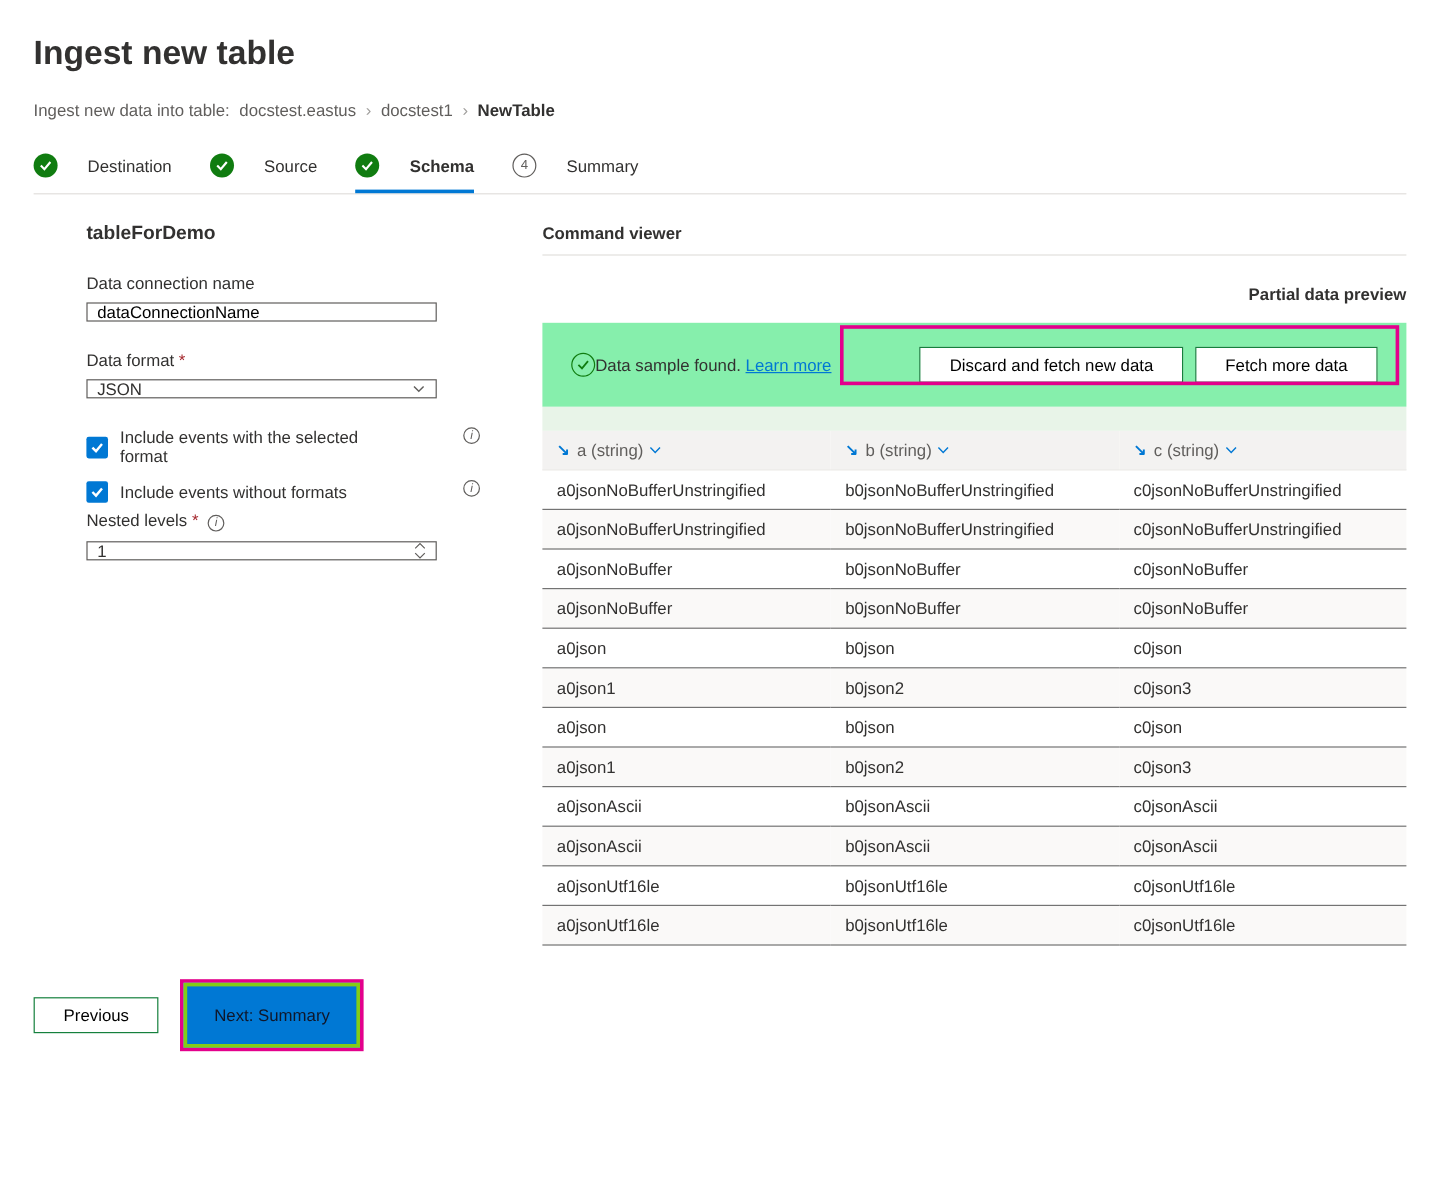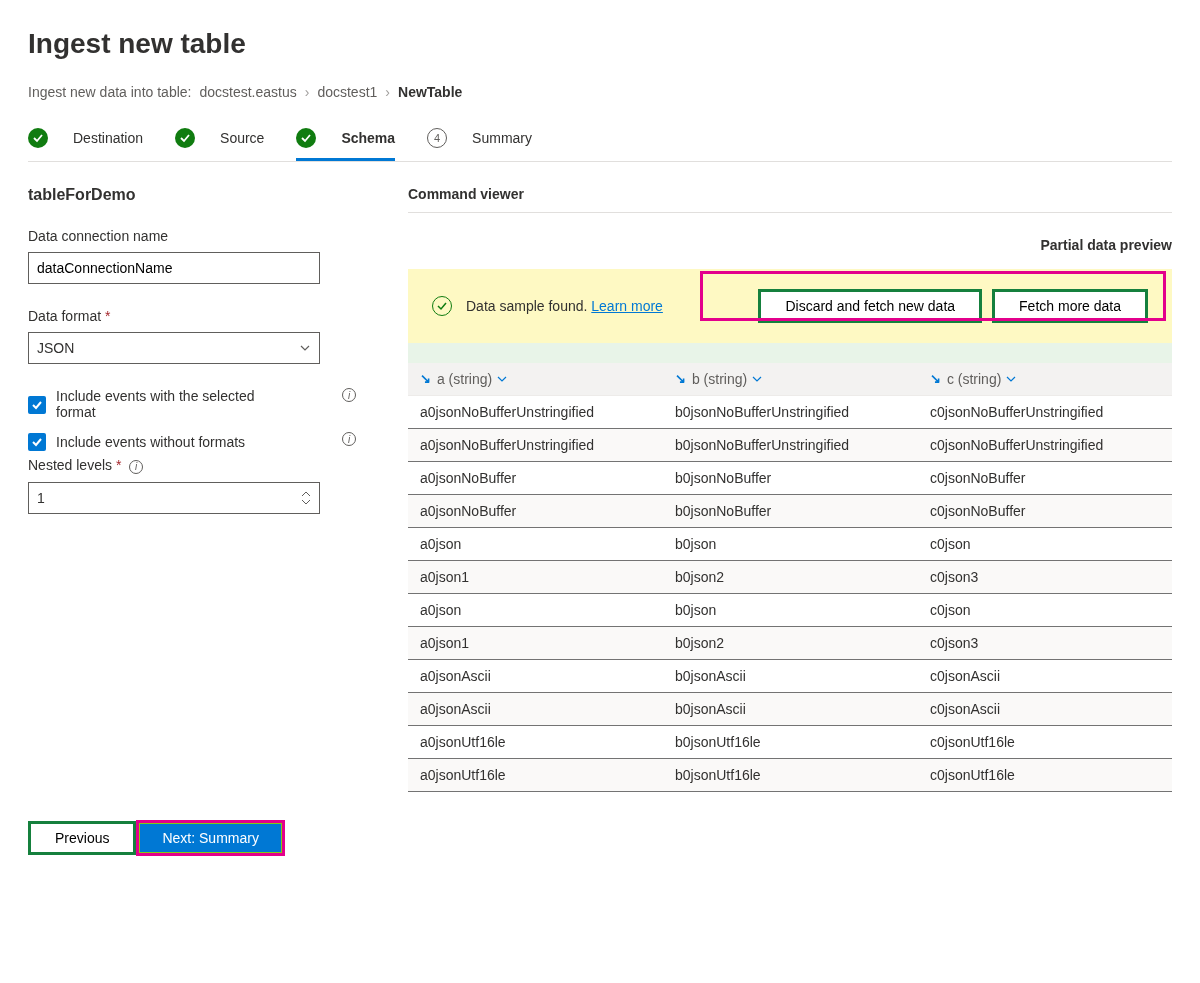--- a/index.html
+++ b/index.html
@@ -7,54 +7,54 @@
   .page-title { font-size: 28px; font-weight: 600; margin: 8px 0 24px 0; }
   .breadcrumb { color: #605e5c; font-size: 14px; margin-bottom: 28px; display: flex; align-items: center; gap: 8px; }
   .breadcrumb .chev { color: #a19f9d; }
   .breadcrumb .strong { color: #323130; font-weight: 600; }
   .stepper { display: flex; align-items: center; gap: 32px; border-bottom: 1px solid #e1dfdd; padding-bottom: 0; margin-bottom: 24px; }
   .step { display: flex; align-items: center; gap: 25px; padding-bottom: 10px; border-bottom: 3px solid transparent; }
   .step.active { border-bottom-color: #0078d4; font-weight: 700; }
   .step-circle { width: 20px; height: 20px; border-radius: 50%; display: inline-flex; align-items: center; justify-content: center; font-size: 11px; }
   .step-circle.done { background: #107c10; color: #fff; }
   .step-circle.num { border: 1px solid #605e5c; color: #605e5c; }
-  .two-col { display: flex; gap: 40px; }
+  .two-col { display: flex; gap: 40px; margin-left: 44px; }
   .left { width: 340px; flex-shrink: 0; }
   .right { flex: 1; }
   .section-heading { font-weight: 600; font-size: 16px; margin: 0 0 24px 0; }
   .field-label { display: block; margin-bottom: 8px; color: #323130; }
   .req { color: #a4262c; }
-  .text-input, .select-box, .spinner-box { width: 292px; height: 32px; border: 1px solid #605e5c; padding: 0 8px; font-size: 14px; display: flex; align-items: center; justify-content: space-between; background: #fff; }
+  .text-input, .select-box, .spinner-box { width: 292px; height: 16px; border: 1px solid #605e5c; padding: 0 8px; font-size: 14px; display: flex; align-items: center; justify-content: space-between; background: #fff; }
   .select-box svg, .spinner-box .spin-btns { flex-shrink: 0; }
   .spin-btns { display:flex; flex-direction:column; line-height:0; }
   .spin-btns svg { cursor:pointer; }
   .field { margin-bottom: 24px; }
   .checkbox-row { display: flex; align-items: center; gap: 10px; margin-bottom: 12px; position: relative; }
   .checkbox-row .info { position:absolute; right:12px; top:0; }
   .chk { width: 18px; height: 18px; background: #0078d4; border-radius: 2px; display: inline-flex; align-items: center; justify-content: center; flex-shrink: 0; margin-top:1px; }
   .info-icon { width:14px; height:14px; border:1px solid #605e5c; border-radius:50%; display:inline-flex; align-items:center; justify-content:center; font-size:10px; color:#605e5c; font-style: italic; }
   .cmd-viewer { font-weight: 600; padding-bottom: 10px; border-bottom: 1px solid #e1dfdd; margin-bottom: 24px; }
   .sub-heading { font-weight: 600; margin-bottom: 16px; text-align: right; }
   .banner-wrap { position:relative; }
-  .banner { background: #fef9c3; padding: 20px 24px; display: flex; align-items: center; gap: 14px; margin-bottom: 0; }
+  .banner { background: #86efac; padding: 20px 24px; display: flex; align-items: center; margin-bottom: 0; }
   .banner-extra { background: #e8f4e8; height:20px; }
   .banner .ok { width: 20px; height: 20px; border: 1.5px solid #107c10; border-radius: 50%; display:inline-flex; align-items:center; justify-content:center; }
   .banner-text { flex: 1; }
   .banner a { color: #0078d4; text-decoration: underline; }
   .banner-btns { display:flex; gap:10px; }
-  .btn { border: 3px solid #15803d; background: #fff; padding: 6px 24px; font-size: 14px; cursor: pointer; display:inline-flex; align-items:center; }
+  .btn { border: 1px solid #15803d; background: #fff; padding: 6px 24px; font-size: 14px; cursor: pointer; display:inline-flex; align-items:center; }
   .highlight-box { position:absolute; right: 6px; top: 2px; border: 3px solid #e3008c; padding: 4px; display:flex; gap:10px; pointer-events:none; }
   .table { width: 100%; border-collapse: collapse; }
   .table th { background: #f3f2f1; text-align: left; font-weight: 400; color:#605e5c; padding: 8px 12px; border-bottom: 1px solid #edebe9; }
   .table th .col-head { display:flex; align-items:center; gap:4px; }
   .table td { padding: 8px 12px; border-bottom: 1px solid #737373; }
   .table tr:nth-child(even) td { background: #faf9f8; }
   .col-arrow { color:#0078d4; font-size:13px; font-weight:bold; position:relative; top:-1px; margin-right:2px;}
-  .footer { display:flex; align-items:center; margin-top: 28px; }
-  .btn-primary { background:#0078d4; color:#ffffff; border:1px solid #84cc16; padding:6px 22px; font-size:14px; cursor:pointer; }
+  .footer { display:flex; gap:18px; align-items:center; margin-top: 28px; }
+  .btn-primary { background:#0078d4; color:#0f172a; border:3px solid #84cc16; padding:16px 22px; font-size:14px; cursor:pointer; }
   .footer-highlight { border:3px solid #e3008c; display:inline-block; padding:0; }
   .chev-down { width:12px; height:12px; }
   .valid-check { color:#107c10; font-weight:bold; }
 </style>
 </head>
 <body>
 
 <h1 class="page-title">Ingest new table</h1>
 
 <div class="breadcrumb">

